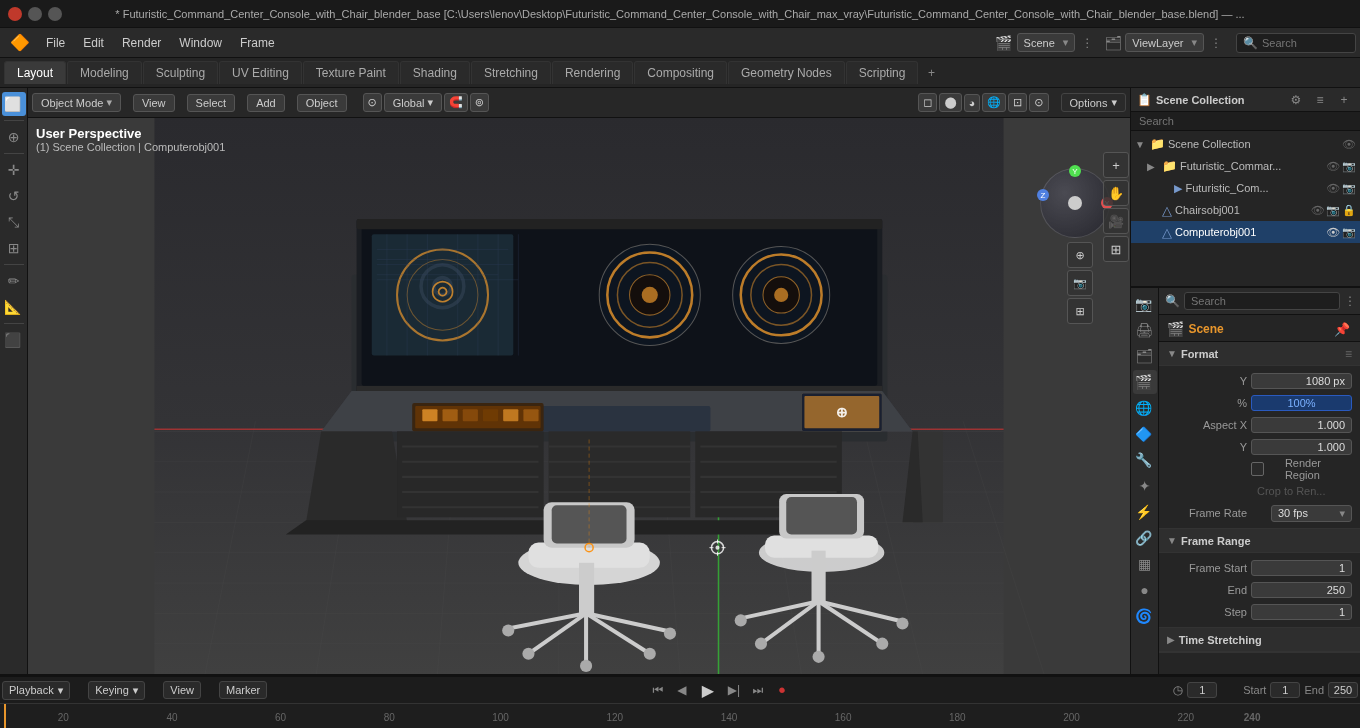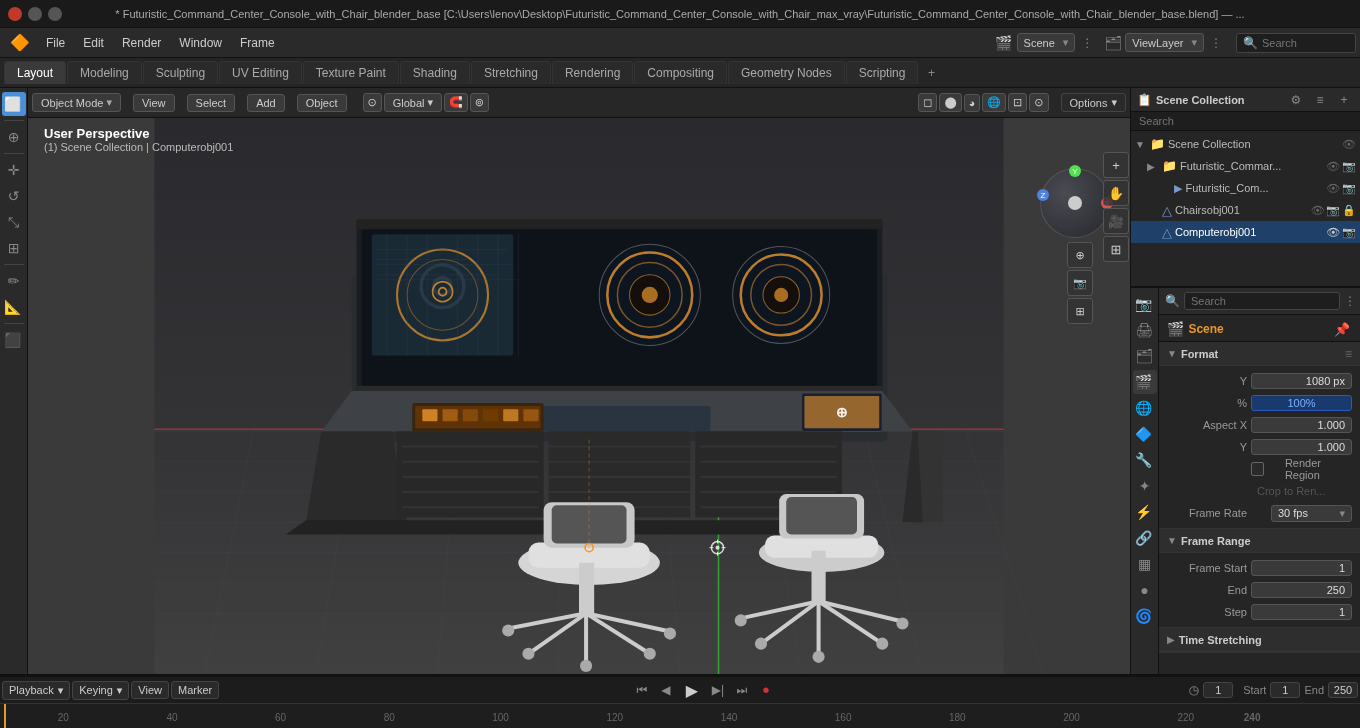--- a/index.html
+++ b/index.html
@@ -135,21 +135,21 @@
 
     
     .viewport {
       flex: 1;
       background: #3a3a3a;
       position: relative;
       overflow: hidden;
     }
     .viewport-info {
       position: absolute;
-      top: 8px; left: 16px;
+      top: 8px; left: 8px;
       color: #ddd;
       font-size: 12px;
       z-index: 10;
     }
     .viewport-info .view-name { font-size: 13px; font-weight: bold; color: #fff; }
     .viewport-info .collection-name { font-size: 11px; color: #bbb; }
     .vp-ctrl-btn {
       width: 26px; height: 26px;
       background: rgba(50,50,50,0.85);
       border-radius: 3px;
@@ -472,21 +472,21 @@
       color: #666;
     }
 
     
     .timeline-row {
       height: 28px;
       background: #1c1c1c;
       display: flex;
       align-items: center;
       border-top: 1px solid #111;
-      gap: 2px;
+      gap: 18px;
       padding: 0 2px;
     }
     .tl-ctrl-group {
       display: flex; align-items: center; gap: 2px;
     }
     .tl-frame-box {
       background: #2a2a2a;
       border: 1px solid #444;
       border-radius: 3px;
       color: #ccc;

